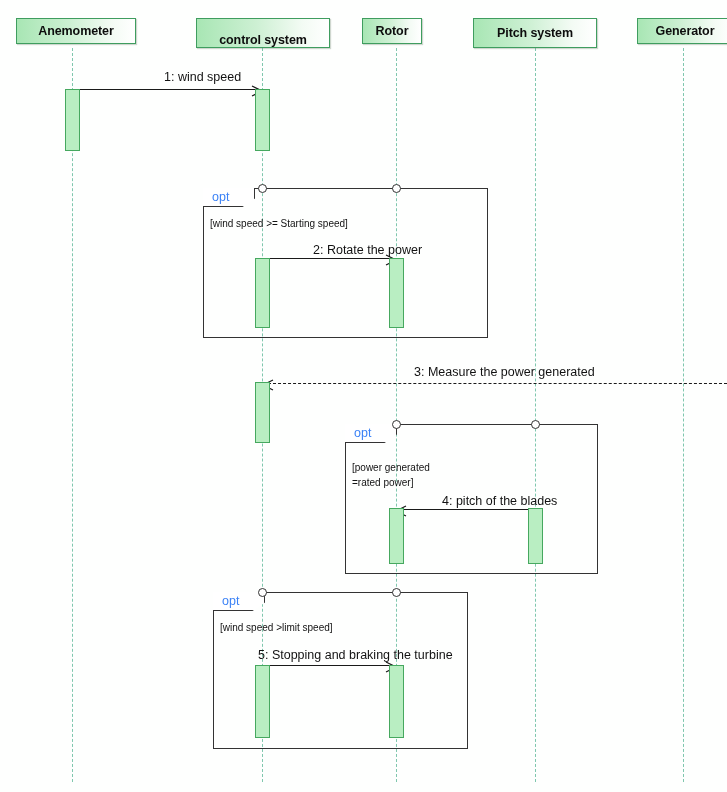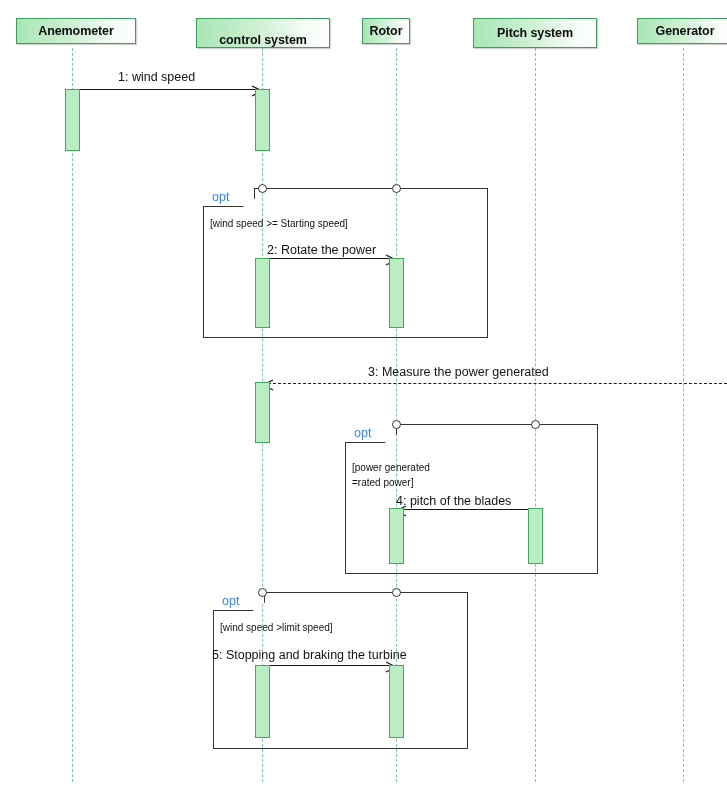--- a/index.html
+++ b/index.html
@@ -64,20 +64,21 @@
     border-top: 1px solid #1a1a1a;
   }
   .msg-line.dashed {
     border-top: 1px dashed #1a1a1a;
   }
   .msg-label {
     position: absolute;
     font-size: 12.5px;
     color: #121212;
     white-space: nowrap;
+    margin-left: 46px;
   }
   .arrowhead {
     position: absolute;
     width: 12px;
     height: 12px;
   }
 
   
   .fragment {
     position: absolute;
@@ -192,21 +193,21 @@
       <div class="activation" style="left: 255px; top: 665px; height: 73px;"></div>
       <div class="activation" style="left: 389px; top: 665px; height: 73px;"></div>
     </div>
   <div id="participants-layer">
       <div class="participant" style="left: 16px; top: 18px; width: 120px; height: 26px;">
         <span class="plabel">Anemometer</span>
       </div>
       <div class="participant" style="left: 196px; top: 18px; width: 134px; height: 30px; align-items: flex-end;">
         <span class="plabel">control system</span>
       </div>
-      <div class="participant" style="left: 362px; top: 18px; width: 48px; height: 26px; text-align: center;">
+      <div class="participant" style="left: 362px; top: 18px; width: 60px; height: 26px; text-align: center;">
         <span class="plabel">Rotor</span>
       </div>
       <div class="participant" style="left: 473px; top: 18px; width: 124px; height: 30px;">
         <span class="plabel">Pitch system</span>
       </div>
       <div class="participant" style="left: 637px; top: 18px; width: 96px; height: 26px;">
         <span class="plabel">Generator</span>
       </div>
     </div>
 </div>

